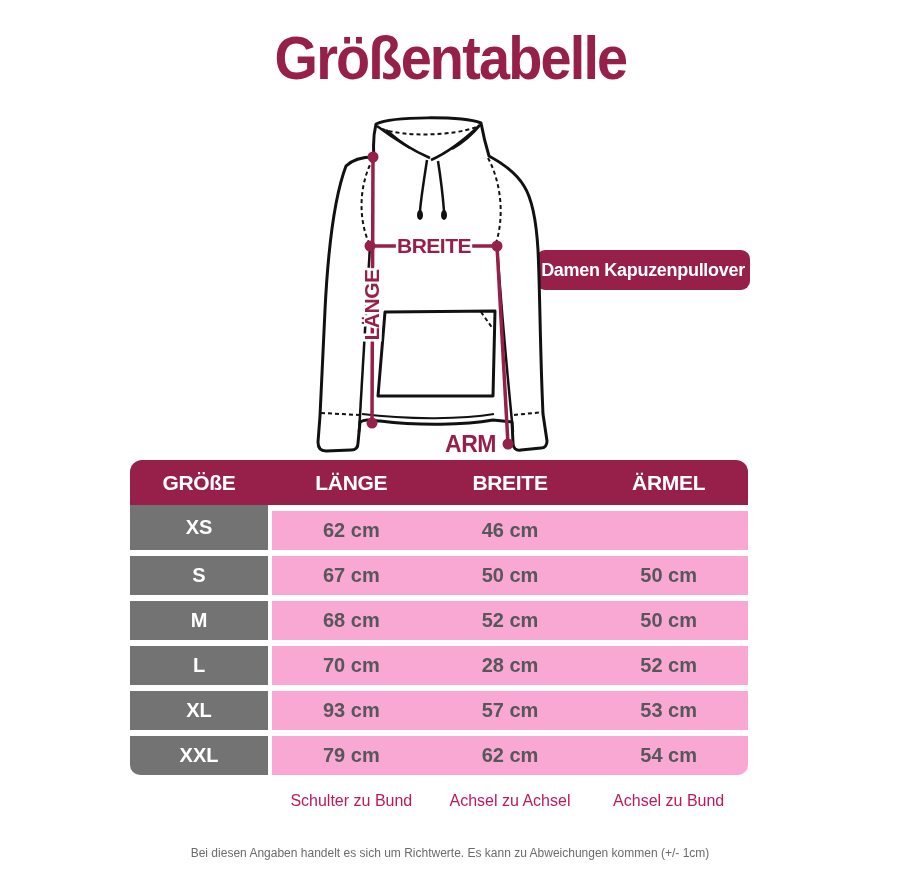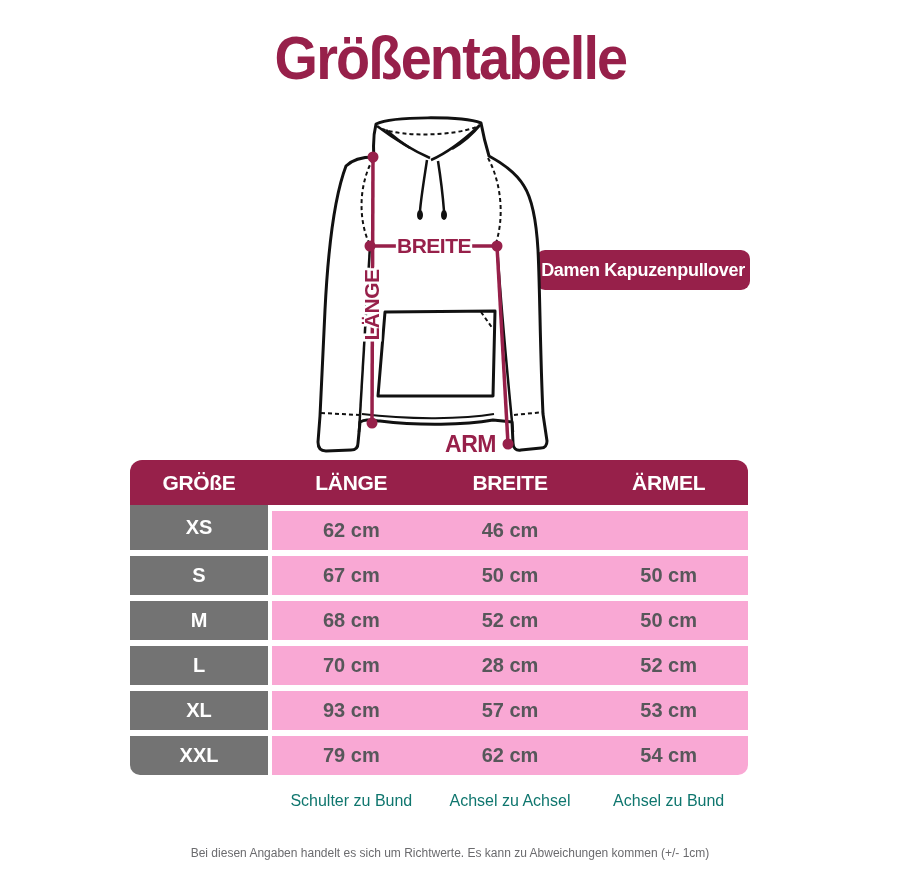--- a/index.html
+++ b/index.html
@@ -47,21 +47,21 @@
   }
   .trow-last .c-size{border-radius:0 0 0 10px;}
   .trow-last .vals{border-radius:0 0 10px 0;text-align:center;}
   
   .footnotes{
     position:absolute;left:130px;top:792px;width:618px;
     display:grid;grid-template-columns:138px 4px 1fr 1fr 1fr;
   }
   .footnotes span{
     display:flex;align-items:center;justify-content:center;
-    color:#0f766e;font-size:16px;font-weight:400;
+    color:#be185d;font-size:16px;font-weight:400;
   }
   .fn-1{grid-column:3;} .fn-2{grid-column:4;text-align:center;} .fn-3{grid-column:5;}
   
   .disclaimer{
     position:absolute;left:0;top:846px;width:900px;text-align:center;
     color:#6B6B6E;font-size:12px;
   }
   
   .m-label{
     font-family:"Liberation Sans", sans-serif;font-weight:700;fill:#97204A;

